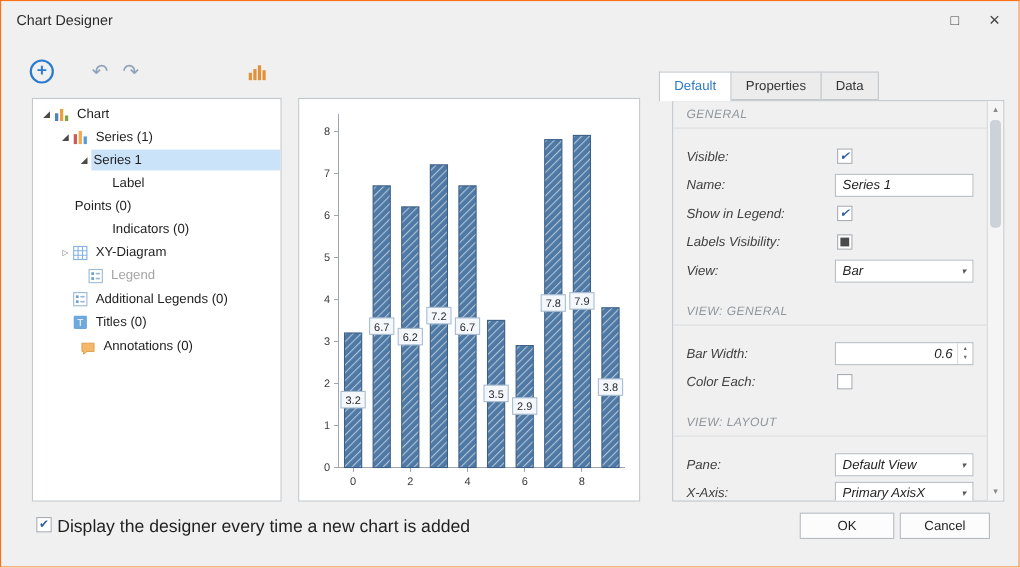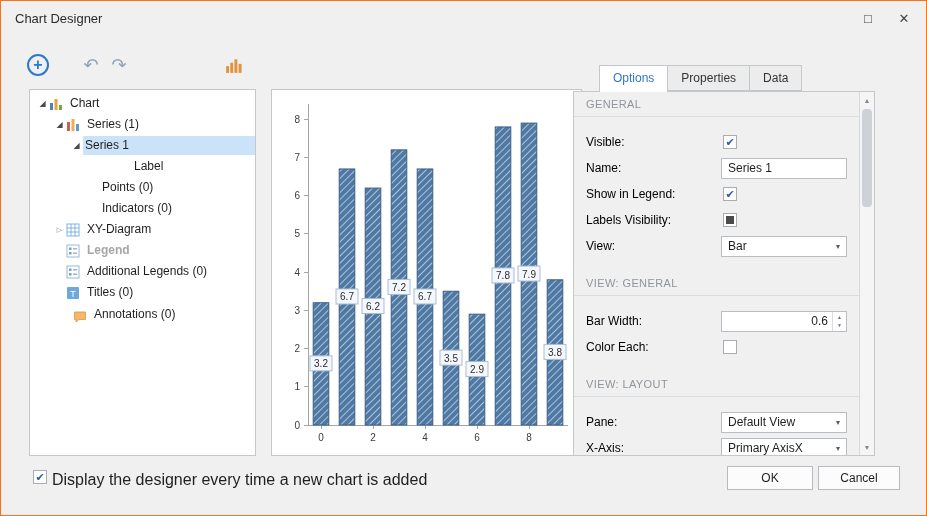--- a/index.html
+++ b/index.html
@@ -34,27 +34,27 @@
   
   .preview{position:absolute;left:270px;top:88px;width:311px;height:367px;background:#fff;border:1px solid #c3c8cd;}
   .preview svg{display:block;font-family:"Liberation Sans",sans-serif;}
 
   
   .tabs{position:absolute;left:598px;top:64px;display:flex;z-index:3;}
   .tab{height:26px;padding:5px 13px 0;font-size:12px;color:#333;background:#ececec;border:1px solid #c3c8cd;margin-right:-1px;}
   .tab.active{height:27px;background:#fff;color:#2e79c8;border-bottom:none;position:relative;z-index:4;}
 
   
-  .panel-body{position:absolute;left:572px;top:90px;width:302px;height:365px;background:#f0f0f0;border:1px solid #c3c8cd;}
+  .panel-body{position:absolute;left:610px;top:90px;width:302px;height:365px;background:#f0f0f0;border:1px solid #c3c8cd;font-style:italic;}
   .panel-scroll{position:absolute;left:0;top:0;right:15px;bottom:0;overflow:hidden;}
   .sec-header{margin-top:10px;padding:2px 12px 6px;font-size:11px;color:#8f959b;border-bottom:1px solid #dadde0;letter-spacing:.4px;}
   .sec-header:first-child{margin-top:4px;}
   .sec-rows{padding:12px 12px 6px;}
   .prop-row{display:flex;align-items:center;height:26px;}
-  .prop-label{flex:1;font-size:12px;color:#000000;}
+  .prop-label{flex:1;font-size:12px;color:#404040;}
   .prop-ctl{width:126px;flex:none;display:flex;align-items:center;}
   .cb{width:14px;height:14px;border:1px solid #a8adb3;background:#fff;display:inline-flex;align-items:center;justify-content:center;font-size:11px;line-height:1;color:#2d5f9e;margin-left:2px;flex:none;}
   .cb .indsq{width:8px;height:8px;background:#4a4a4a;}
   .tbox{width:126px;height:21px;background:#fff;border:1px solid #b9bec5;font-size:12px;color:#1f1f1f;display:flex;align-items:center;padding:0 6px;position:relative;}
   .ddval{flex:1;white-space:nowrap;overflow:hidden;}
   .ddarrow{font-size:8px;color:#5a5a5a;flex:none;padding-left:4px;}
   .tbox.spin{justify-content:flex-end;padding-right:18px;}
   .spinbtns{position:absolute;right:0;top:0;bottom:0;width:14px;display:flex;flex-direction:column;align-items:center;justify-content:center;gap:2px;font-size:5px;color:#6d6d6d;border-left:1px solid #dcdcdc;}
 
   
@@ -122,43 +122,43 @@
             <rect x="5.5" y="1" width="3" height="12" fill="#f0ad4e"></rect>
             <rect x="10" y="6" width="3" height="7" fill="#5b9bd5"></rect>
           </svg>
         </span>
         <span class="tlabel">Series (1)</span>
       </div>
       <div class="tree-row selected" style="padding-left: 40px;">
         <span class="expander">◢</span>
         <span class="tlabel">Series 1</span>
       </div>
-      <div class="tree-row" style="padding-left: 89px;">
+      <div class="tree-row" style="padding-left: 57px;">
         <span class="expander"></span>
         <span class="tlabel">Label</span>
       </div>
-      <div class="tree-row" style="padding-left: 57px;">
+      <div class="tree-row" style="padding-left: 23px;">
         <span class="expander"></span>
         <span class="tlabel">Points (0)</span>
       </div>
       <div class="tree-row" style="padding-left: 57px;">
         <span class="expander"></span>
         <span class="tlabel">Indicators (0)</span>
       </div>
       <div class="tree-row" style="padding-left: 23px;">
         <span class="expander collapsed">▷</span>
         <span class="ticon">
           <svg viewBox="0 0 14 14">
             <rect x="1" y="1" width="12" height="12" fill="#fff" stroke="#7fb2e5"></rect>
             <path d="M1 5h12M1 9h12M5 1v12M9 1v12" stroke="#7fb2e5" stroke-width="1" fill="none"></path>
           </svg>
         </span>
         <span class="tlabel">XY-Diagram</span>
       </div>
-      <div class="tree-row" style="padding-left: 23px; font-weight: bold;">
+      <div class="tree-row" style="padding-left: 37px;">
         <span class="expander"></span>
         <span class="ticon">
           <svg viewBox="0 0 14 14">
             <rect x="1" y="1" width="12" height="12" fill="#fff" stroke="#9bb9d6"></rect>
             <rect x="3" y="3.5" width="2.5" height="2.5" fill="#6fa1d0"></rect>
             <rect x="7" y="4" width="4" height="1.5" fill="#9bb9d6"></rect>
             <rect x="3" y="8" width="2.5" height="2.5" fill="#6fa1d0"></rect>
             <rect x="7" y="8.5" width="4" height="1.5" fill="#9bb9d6"></rect>
           </svg>
         </span>
@@ -283,21 +283,21 @@
           <text x="257" y="187.55357142857142" text-anchor="middle" font-size="10" fill="#2c2c2c">7.9</text>
         </g>
         <g>
           <rect x="272" y="254.3928571428571" width="22" height="15" fill="#f4f8fc" stroke="#a9bdd1"></rect>
           <text x="283" y="265.8928571428571" text-anchor="middle" font-size="10" fill="#2c2c2c">3.8</text>
         </g>
       </svg>
   </div>
 
   <div class="tabs">
-    <span class="tab active">Options</span>
+    <span class="tab active">Default</span>
     <span class="tab">Properties</span>
     <span class="tab">Data</span>
   </div>
 
   <div class="panel-body">
     <div class="panel-scroll">
         <div class="sec-header">GENERAL</div>
         <div class="sec-rows">
           <div class="prop-row">
             <span class="prop-label">Visible:</span>

